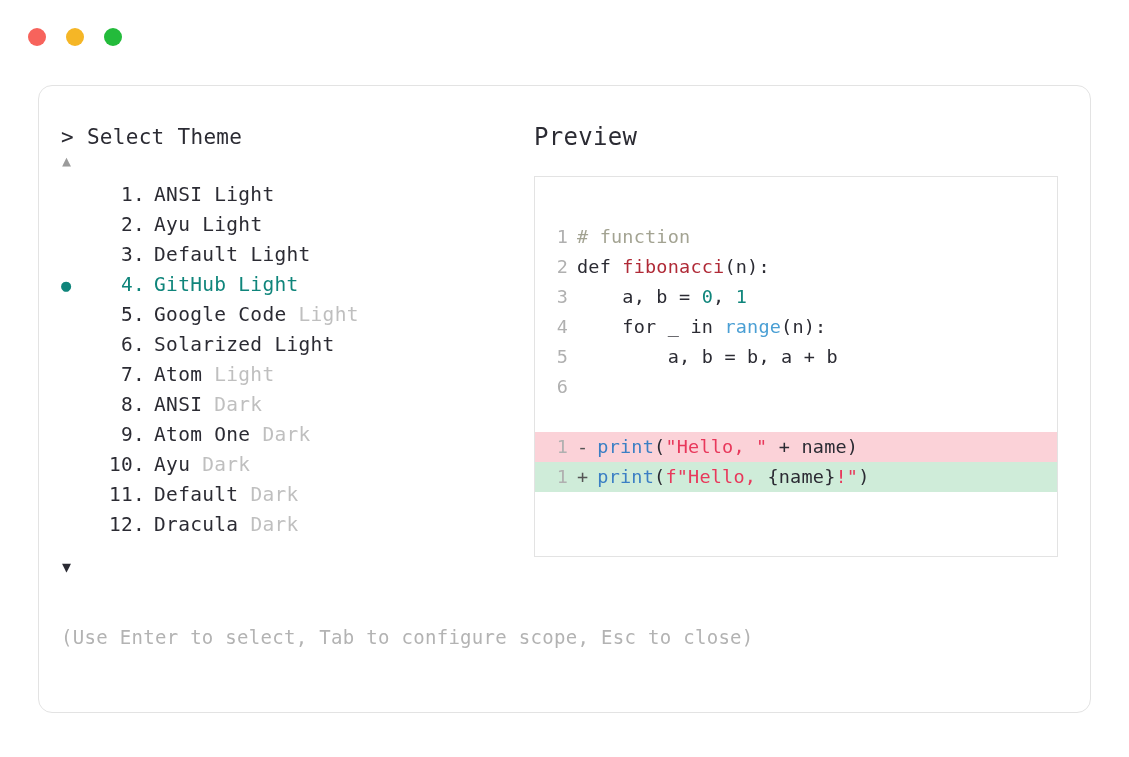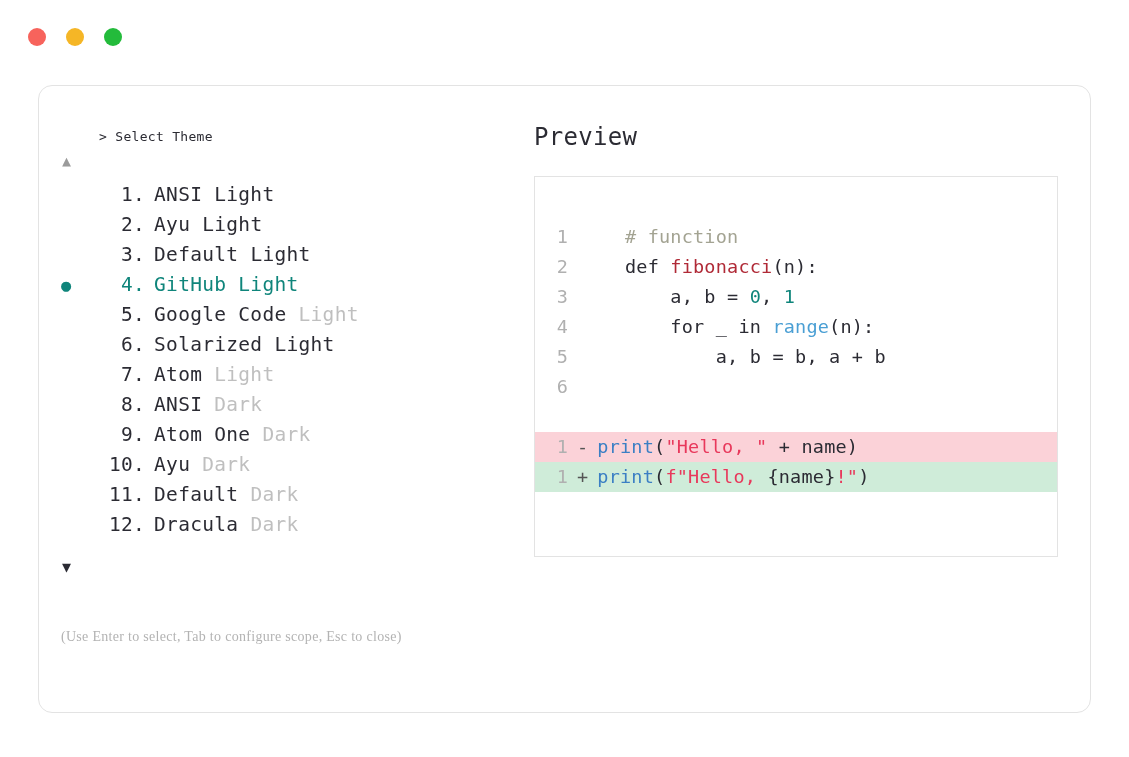--- a/index.html
+++ b/index.html
@@ -55,26 +55,25 @@
 
   
   .left-col {
     position: absolute;
     left: 22px;
     top: 38px;
     width: 470px;
   }
 
   .prompt-line {
-    font-size: 13px;
+    font-size: 21px;
     line-height: 26px;
     color: #2b2b33;
     letter-spacing: 0.3px;
     white-space: pre;
-    margin-left: 38px;
   }
   .prompt-caret { color: #2b2b33; }
 
   .scroll-arrow {
     font-size: 15px;
     line-height: 22px;
     height: 22px;
     color: #9b9b9b;
     letter-spacing: 0;
     padding-left: 1px;
@@ -125,26 +124,25 @@
   .theme-row.selected .suffix-cell,
   .theme-row.selected .suffix-cell.dim {
     color: #0f857b;
   }
 
   
   .hint {
     position: absolute;
     left: 22px;
     top: 538px;
-    font-size: 14px;
+    font-size: 19px;
     line-height: 26px;
     color: #b3b3b3;
     letter-spacing: 0.3px;
     white-space: pre;
-    font-family: Liberation Serif, serif;
   }
 
   
   .right-col {
     position: absolute;
     left: 495px;
     top: 38px;
     width: 534px;
   }
   .preview-label {
@@ -174,21 +172,21 @@
     letter-spacing: 0.2px;
   }
   .ln {
     width: 42px;
     flex: 0 0 42px;
     text-align: right;
     color: #b0b0b0;
     padding-right: 9px;
     box-sizing: border-box;
   }
-  .code-text { color: #2b2b33; margin-left: 48px; }
+  .code-text { color: #2b2b33; }
 
   .tok-comment { color: #a3a392; }
   .tok-kw      { color: #2b2b33; }
   .tok-fn      { color: #b02a37; }
   .tok-num     { color: #0f857b; }
   .tok-builtin { color: #4a9fd4; }
   .tok-plain   { color: #2b2b33; }
   .tok-str     { color: #e8385b; }
   .tok-print   { color: #3b7fc4; }
 

